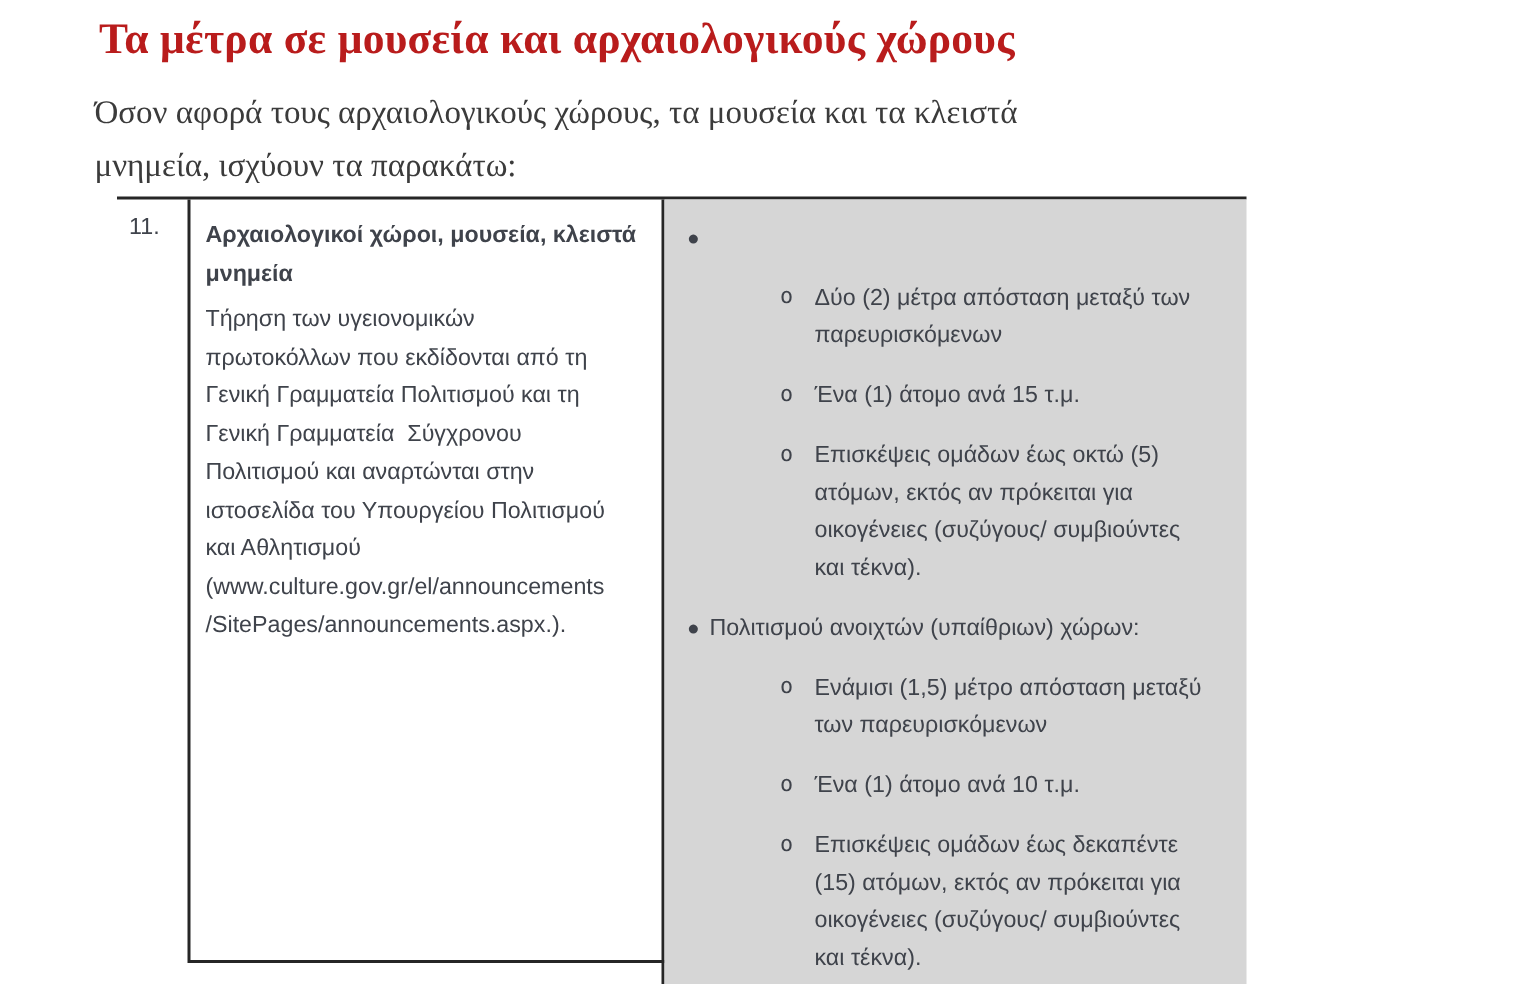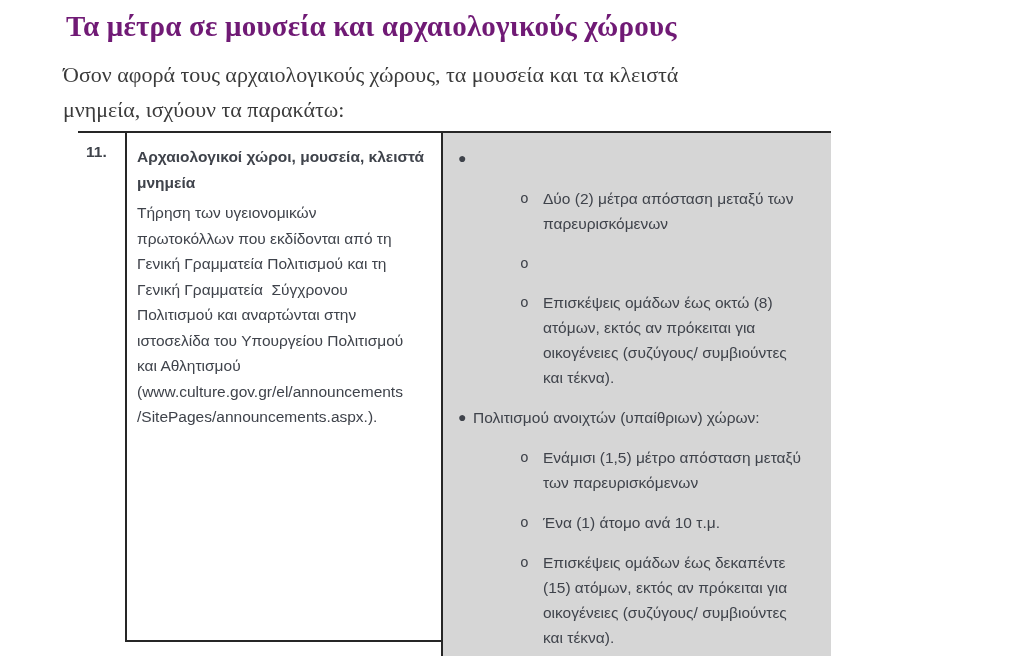--- a/index.html
+++ b/index.html
@@ -6,21 +6,21 @@
   body {
     width: 1012px; height: 656px;
     background: #ffffff;
     overflow: hidden;
     position: relative;
     font-family: "Liberation Sans", "DejaVu Sans", sans-serif;
   }
   .page-title {
     position: absolute; left: 66px; top: 10px;
     font-family: "Liberation Serif", "DejaVu Serif", serif;
-    font-size: 29px; font-weight: bold; color: #701a75;
+    font-size: 29px; font-weight: bold; color: #b91c1c;
     margin: 0; white-space: nowrap; letter-spacing: 0.2px;
   }
   .intro {
     position: absolute; left: 63px; top: 57px;
     font-family: "Liberation Serif", "DejaVu Serif", serif;
     font-size: 22px; color: #3b3b3b; line-height: 35px;
     margin: 0; white-space: pre-wrap;
   }
   
   .table-area {
@@ -41,21 +41,21 @@
   }
   .desc-border-bottom {
     position: absolute; left: 47px; top: 509px; width: 318px; height: 2px;
     background: #262626;
   }
   .num-cell {
     position: absolute; left: 0; top: 2px; width: 47px; height: 507px;
     box-sizing: border-box; padding: 10px 0 0 8px;
   }
   .row-number {
-    font-size: 15.5px; font-weight: bold; color: #3f434b;
+    font-size: 15.5px; font-weight: normal; color: #3f434b;
   }
   .desc-cell {
     position: absolute; left: 49px; top: 2px; width: 314px; height: 507px;
     box-sizing: border-box; padding: 11px 4px 0 10px;
     color: #3f434b;
   }
   .desc-header {
     font-size: 15.5px; font-weight: bold; line-height: 26px;
     white-space: pre-wrap;
   }
@@ -124,24 +124,25 @@
     <div class="b1">
       <span class="marker">●</span>
     </div>
     <div class="b2">
       <span class="marker">o</span>
       <span class="b-text">Δύο (2) μέτρα απόσταση μεταξύ των
 παρευρισκόμενων</span>
     </div>
     <div class="b2">
       <span class="marker">o</span>
+      <span class="b-text">Ένα (1) άτομο ανά 15 τ.μ.</span>
     </div>
     <div class="b2">
       <span class="marker">o</span>
-      <span class="b-text">Επισκέψεις ομάδων έως οκτώ (8)
+      <span class="b-text">Επισκέψεις ομάδων έως οκτώ (5)
 ατόμων, εκτός αν πρόκειται για
 οικογένειες (συζύγους/ συμβιούντες
 και τέκνα).</span>
     </div>
 
     <div class="b1">
       <span class="marker">●</span>
       <span class="b-text">Πολιτισμού ανοιχτών (υπαίθριων) χώρων:</span>
     </div>
     <div class="b2">

